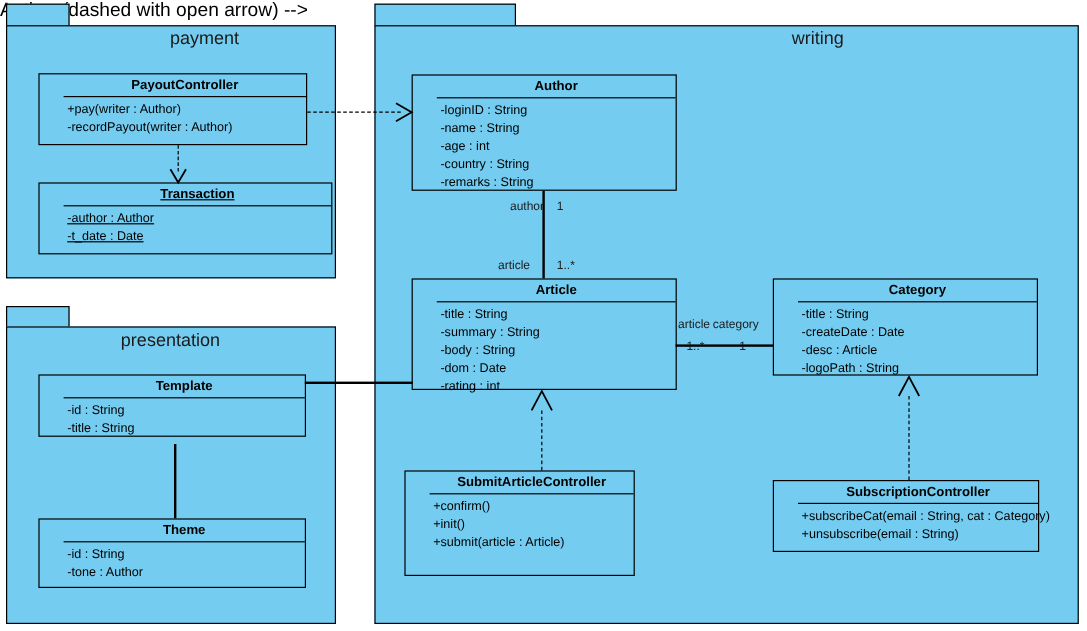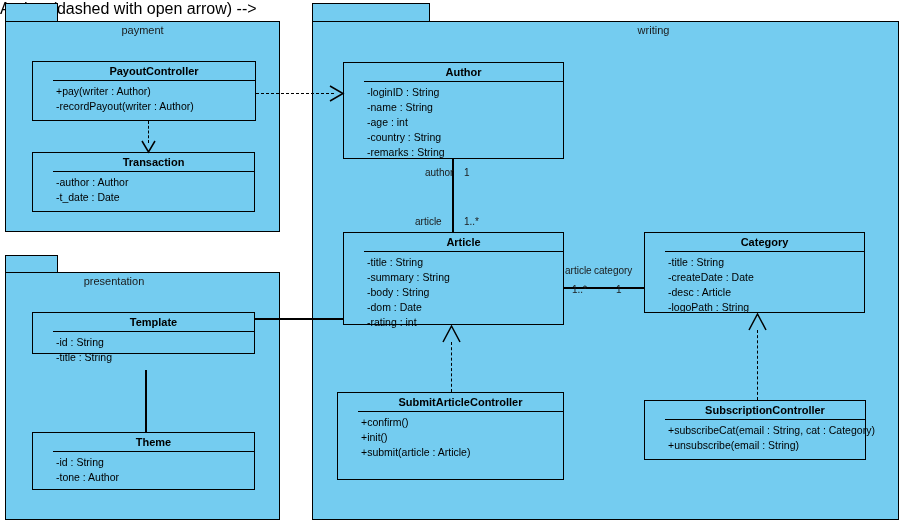--- a/index.html
+++ b/index.html
@@ -6,22 +6,22 @@
   body{width:906px;height:526px;overflow:hidden;
        font-family:"Liberation Sans","DejaVu Sans",sans-serif;}
   #canvas{position:relative;width:906px;height:526px;background:#ffffff;}
 
   
   .package{position:absolute;}
   .pkg-tab{position:absolute;background:#74CCF0;border:1.5px solid #000;
            box-sizing:border-box;}
   .pkg-body{position:absolute;background:#74CCF0;border:1.5px solid #000;
             box-sizing:border-box;}
-  .pkg-name{position:absolute;font-size:11px;color:#1a1a1a;
-            text-align:center;white-space:nowrap;}
+  .pkg-name{position:absolute;font-size:15px;color:#1a1a1a;
+            text-align:center;white-space:nowrap;margin-left:28px;}
 
   
   .cls{position:absolute;background:#74CCF0;border:1.5px solid #000;
        box-sizing:border-box;display:flex;flex-direction:column;padding-left:20px;}
   .cls-name{font-size:11px;font-weight:bold;text-align:center;color:#000;
             padding:3px 2px 3px 2px;border-bottom:1.5px solid #000;
             line-height:12px;white-space:nowrap;}
   .cls-body{flex:1;padding:3px 0 2px 3px;}
   .member{font-size:10.5px;color:#000;line-height:15px;white-space:nowrap;}
 
@@ -51,21 +51,21 @@
   
   <div class="cls" style="left:32px;top:61px;width:224px;height:60px;">
     <div class="cls-name">PayoutController</div>
     <div class="cls-body">
       <div class="member">+pay(writer : Author)</div>
       <div class="member">-recordPayout(writer : Author)</div>
     </div>
   </div>
 
   
-  <div class="cls" style="left:32px;top:152px;width:223px;height:60px;">
+  <div class="cls" style="left:32px;top:152px;width:245px;height:60px;text-decoration:underline;">
     <div class="cls-name">Transaction</div>
     <div class="cls-body">
       <div class="member">-author : Author</div>
       <div class="member">-t_date : Date</div>
     </div>
   </div>
 
   
   <div class="dash-v" style="left:148px;top:121px;height:22px;"></div>
   <svg class="arrow" style="left:141px;top:141px;width:16px;height:12px;">
@@ -73,21 +73,21 @@
   </svg>
 
   
   <div class="package">
     <div class="pkg-tab" style="left:5px;top:255px;width:53px;height:19px;"></div>
     <div class="pkg-body" style="left:5px;top:272px;width:275px;height:248px;"></div>
     <div class="pkg-name" style="left:5px;top:275px;width:218px;">presentation</div>
   </div>
 
   
-  <div class="cls" style="left:32px;top:312px;width:223px;height:42px;">
+  <div class="cls" style="left:32px;top:312px;width:223px;height:52px;">
     <div class="cls-name">Template</div>
     <div class="cls-body">
       <div class="member">-id : String</div>
       <div class="member">-title : String</div>
     </div>
   </div>
 
   
   <div class="cls" style="left:32px;top:432px;width:223px;height:58px;justify-content:flex-end;">
     <div class="cls-name">Theme</div>
@@ -136,21 +136,21 @@
     <div class="cls-name">Category</div>
     <div class="cls-body">
       <div class="member">-title : String</div>
       <div class="member">-createDate : Date</div>
       <div class="member">-desc : Article</div>
       <div class="member">-logoPath : String</div>
     </div>
   </div>
 
   
-  <div class="cls" style="left:337px;top:392px;width:227px;height:88px;">
+  <div class="cls" style="left:337px;top:392px;width:192px;height:88px;">
     <div class="cls-name">SubmitArticleController</div>
     <div class="cls-body">
       <div class="member">+confirm()</div>
       <div class="member">+init()</div>
       <div class="member">+submit(article : Article)</div>
     </div>
   </div>
 
   
   <div class="cls" style="left:644px;top:400px;width:222px;height:60px;">

